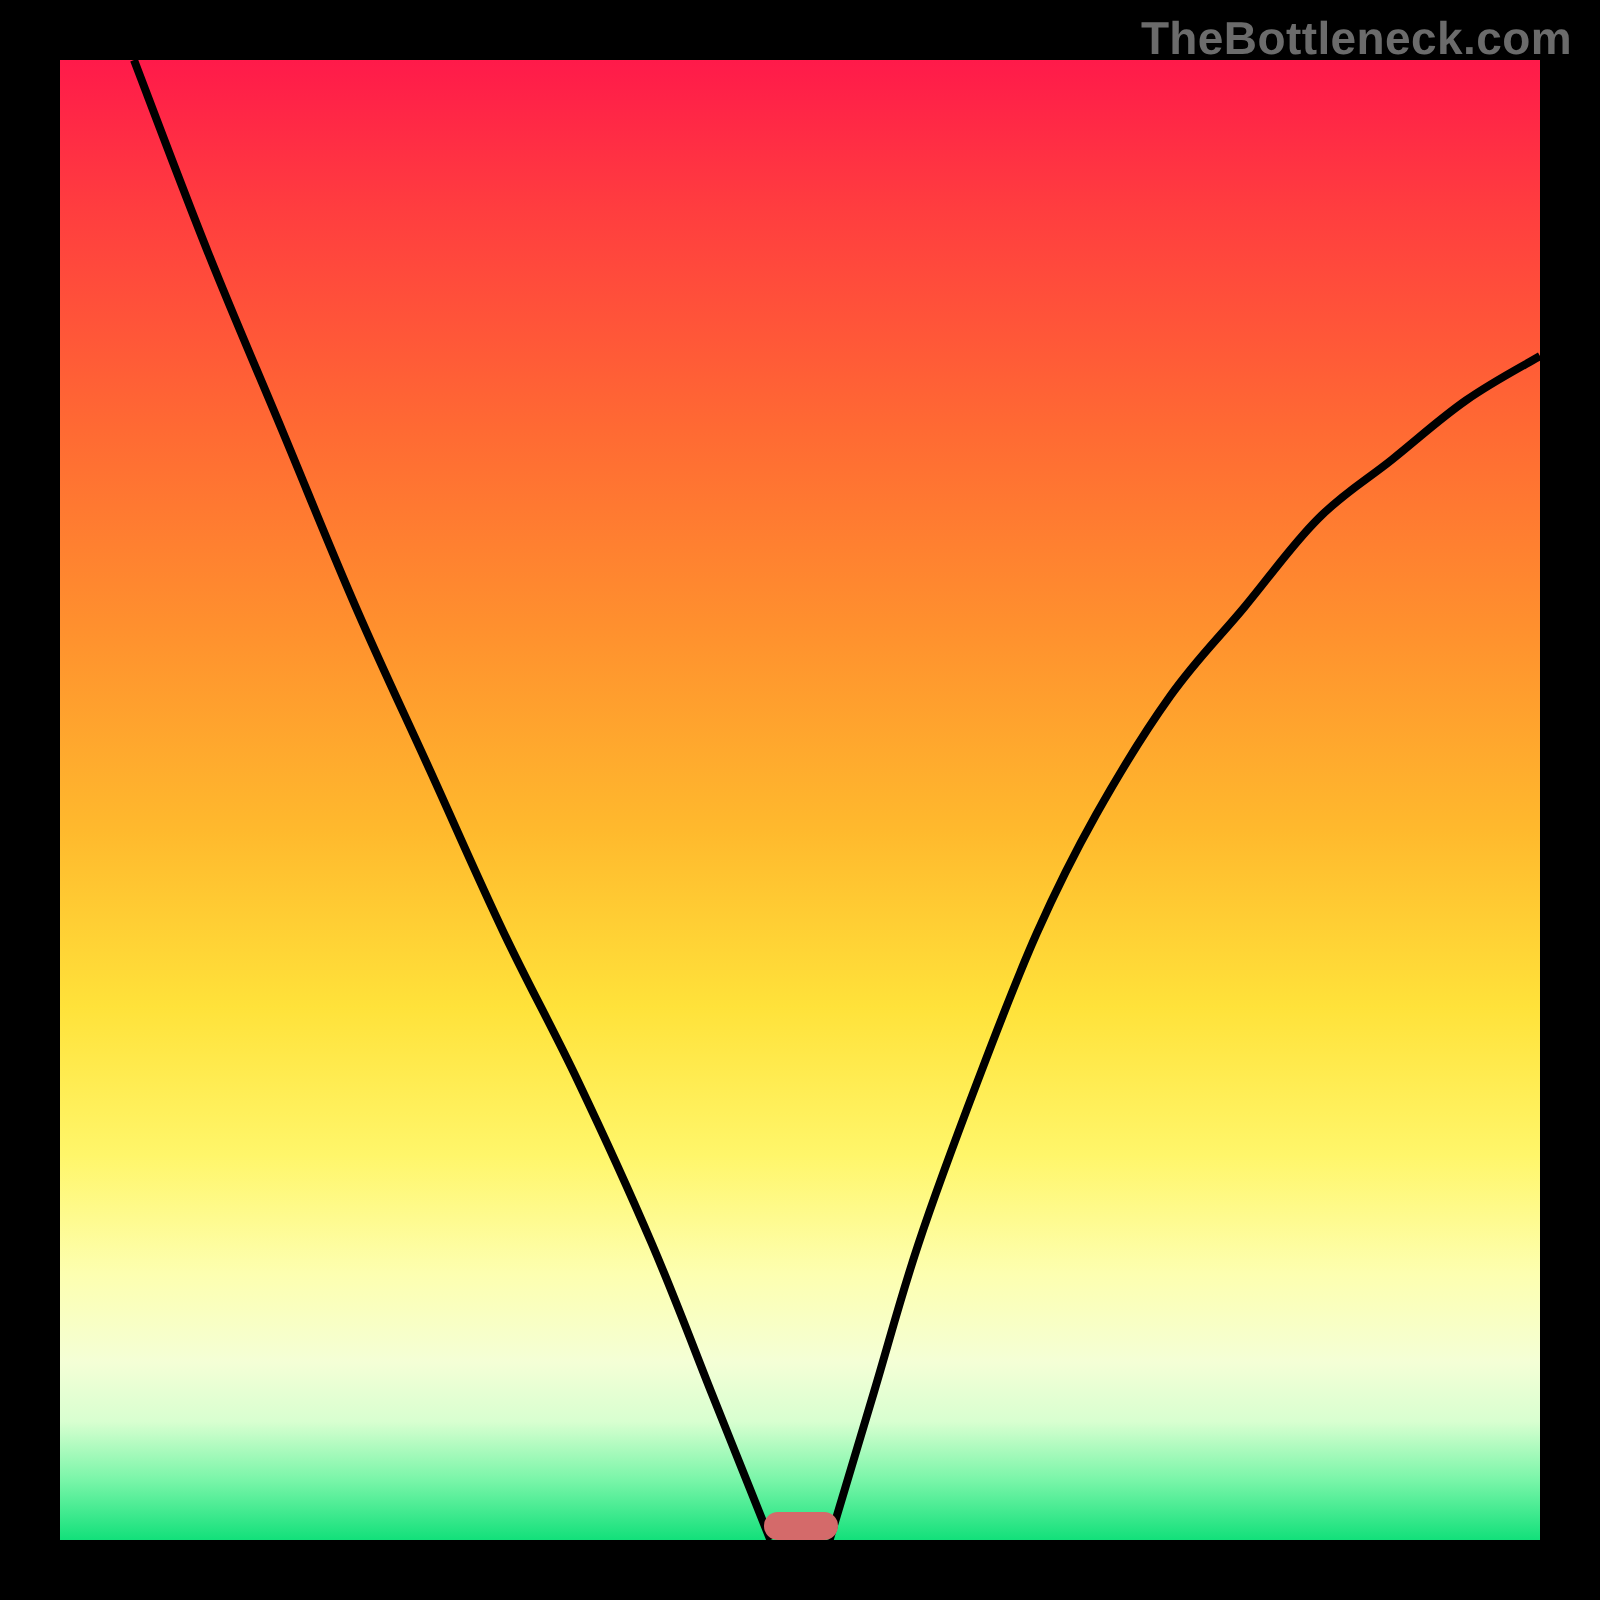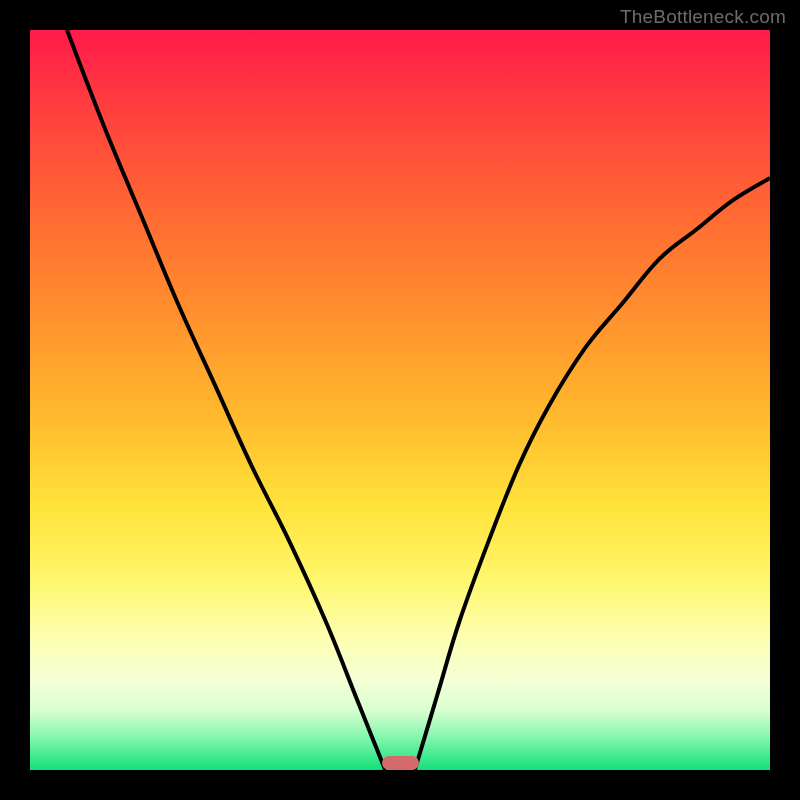--- a/index.html
+++ b/index.html
@@ -30,22 +30,22 @@
       #d8ffd0 92%,
       #78f5a8 96%,
       #12e07a 100%
     );
   }
   .watermark {
     position: absolute;
     top: 6px;
     right: 14px;
     color: #6b6b6b;
-    font-size: 19px;
-    font-weight: 400;
+    font-size: 23px;
+    font-weight: 700;
     letter-spacing: 0.2px;
     z-index: 5;
   }
   svg.curves {
     position: absolute;
     left: 0;
     top: 0;
     width: 740px;
     height: 740px;
   }

